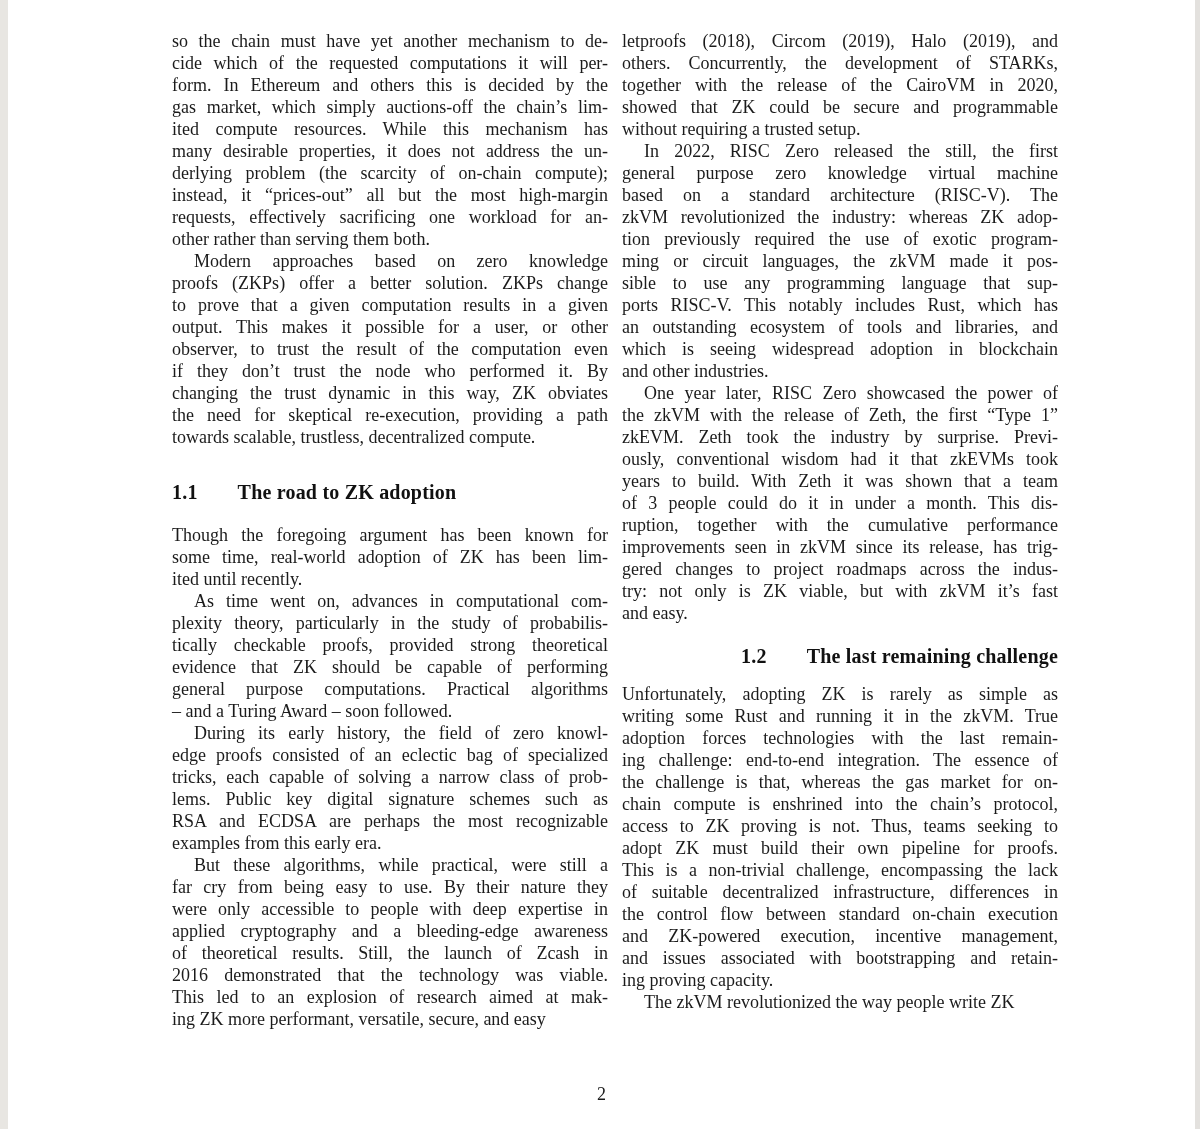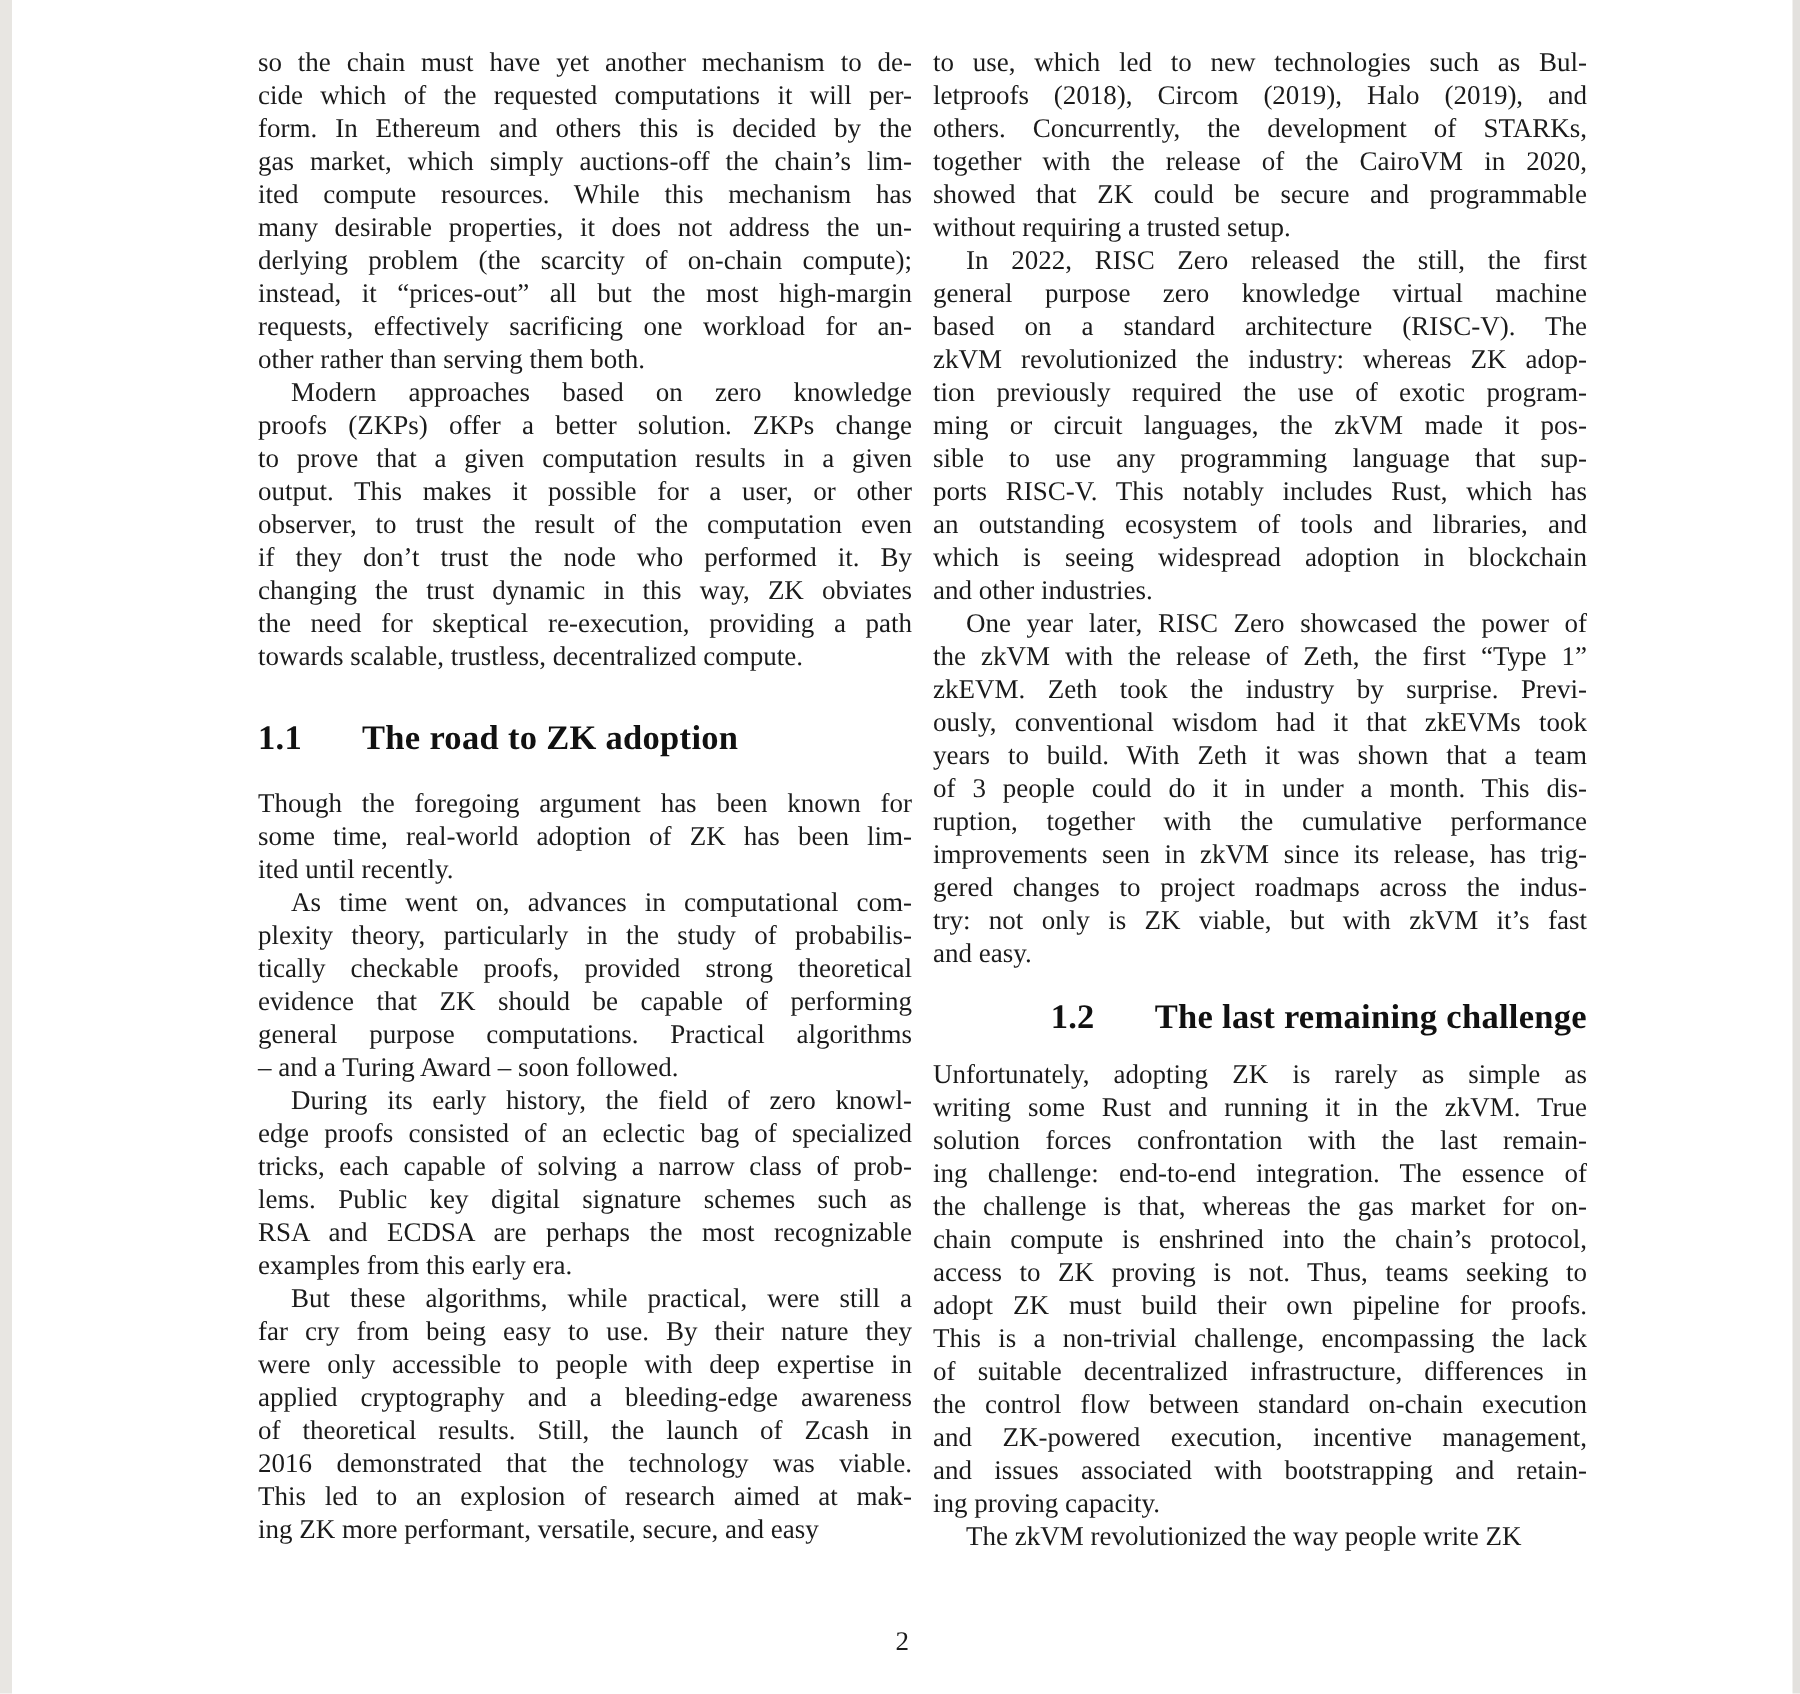--- a/index.html
+++ b/index.html
@@ -35,21 +35,21 @@
     font-size: 18px;
     color: #1b1b1b;
     text-align: justify;
     white-space: normal;
   }
   .line.jl  { text-align-last: justify; }
   .line.ind { text-indent: 22px; }
 
   .hblock {
     font-weight: bold;
-    font-size: 23px;
+    font-size: 20px;
     line-height: 28px;
     color: #111111;
     letter-spacing: 0.2px;
   }
   .hblock.v1 { margin: 30px 0 18px 0; }
   .hblock.v2 { margin: 18px 0 13px 0; text-align: right; }
   .hnum { display: inline-block; margin-right: 40px; }
 
   .pageno {
     position: absolute;
@@ -121,21 +121,20 @@
         <div class="line jl">were only accessible to people with deep expertise in</div>
         <div class="line jl">applied cryptography and a bleeding-edge awareness</div>
         <div class="line jl">of theoretical results.  Still, the launch of Zcash in</div>
         <div class="line jl">2016 demonstrated that the technology was viable.</div>
         <div class="line jl">This led to an explosion of research aimed at mak-</div>
         <div class="line">ing ZK more performant, versatile, secure, and easy</div>
       </div>
     </div>
   <div class="col">
       <div class="para">
-        <div class="line jl">to use, which led to new technologies such as Bul-</div>
         <div class="line jl">letproofs (2018), Circom (2019), Halo (2019), and</div>
         <div class="line jl">others.  Concurrently, the development of STARKs,</div>
         <div class="line jl">together with the release of the CairoVM in 2020,</div>
         <div class="line jl">showed that ZK could be secure and programmable</div>
         <div class="line">without requiring a trusted setup.</div>
       </div>
       <div class="para">
         <div class="line jl ind">In 2022, RISC Zero released the still, the first</div>
         <div class="line jl">general purpose zero knowledge virtual machine</div>
         <div class="line jl">based on a standard architecture (RISC-V).  The</div>
@@ -158,21 +157,21 @@
         <div class="line jl">ruption, together with the cumulative performance</div>
         <div class="line jl">improvements seen in zkVM since its release, has trig-</div>
         <div class="line jl">gered changes to project roadmaps across the indus-</div>
         <div class="line jl">try:  not only is ZK viable, but with zkVM it’s fast</div>
         <div class="line">and easy.</div>
       </div>
       <div class="hblock v2"><span class="hnum">1.2</span><span class="htitle">The last remaining challenge</span></div>
       <div class="para">
         <div class="line jl">Unfortunately, adopting ZK is rarely as simple as</div>
         <div class="line jl">writing some Rust and running it in the zkVM. True</div>
-        <div class="line jl">solution forces confrontation with the last remain-</div>
+        <div class="line jl">adoption forces technologies with the last remain-</div>
         <div class="line jl">ing challenge: end-to-end integration.  The essence of</div>
         <div class="line jl">the challenge is that, whereas the gas market for on-</div>
         <div class="line jl">chain compute is enshrined into the chain’s protocol,</div>
         <div class="line jl">access to ZK proving is not.  Thus, teams seeking to</div>
         <div class="line jl">adopt ZK must build their own pipeline for proofs.</div>
         <div class="line jl">This is a non-trivial challenge, encompassing the lack</div>
         <div class="line jl">of suitable decentralized infrastructure, differences in</div>
         <div class="line jl">the control flow between standard on-chain execution</div>
         <div class="line jl">and ZK-powered execution, incentive management,</div>
         <div class="line jl">and issues associated with bootstrapping and retain-</div>

